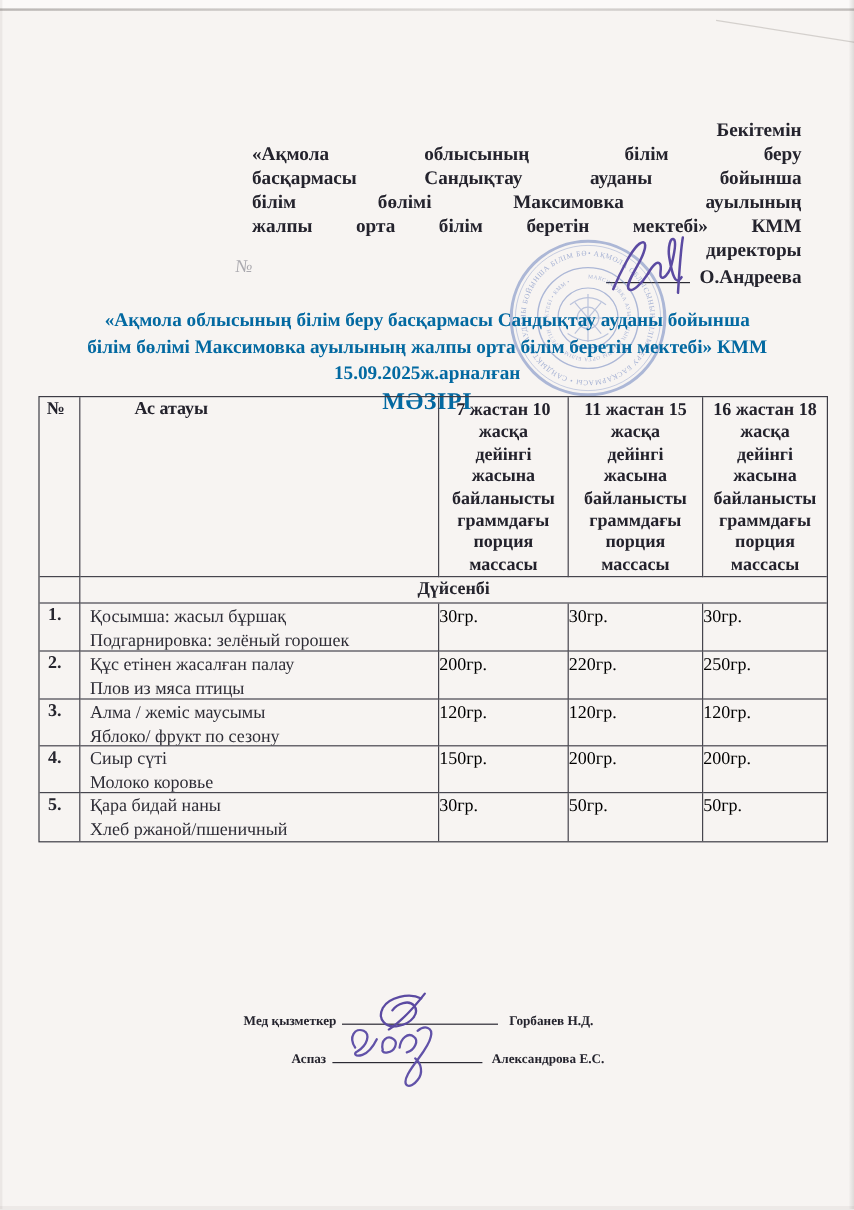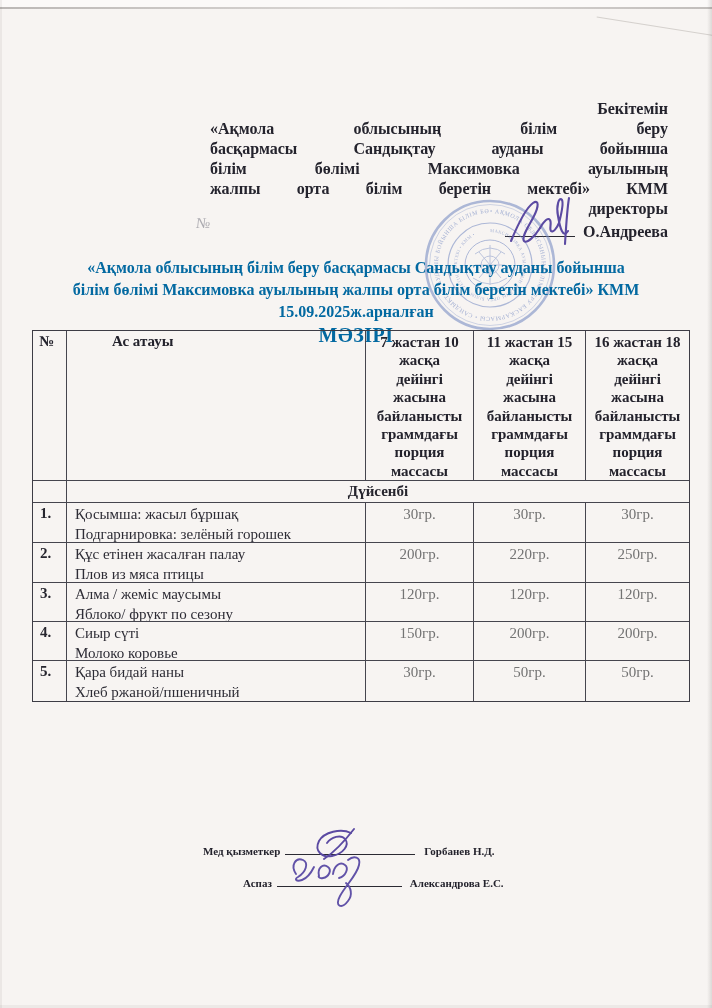--- a/index.html
+++ b/index.html
@@ -55,21 +55,21 @@
     font-size:15px;overflow:hidden;}
   .cell.rend{border-right:none;}
   .cell.last{border-bottom:none;}
   .hd{font-weight:bold;color:#23222c;}
   .hd-num{padding:2px 0 0 6px;}
   .hd-dish{padding:2px 16px 0 45px;}
   .hd-age{text-align:center;padding-top:2px;line-height:18.4px;white-space:pre-line;}
   .day-cell{grid-column:span 4;text-align:center;font-weight:bold;line-height:21px;}
   .num-cell{font-weight:bold;padding:2px 0 0 7px;}
   .name-cell{padding:2px 0 0 8px;line-height:19.5px;color:#2d2c35;}
-  .gram-cell{text-align:center;padding-top:3px;color:#737373;}
+  .gram-cell{padding-top:3px;color:#000000;}
 
   
   .footer-line{position:absolute;white-space:nowrap;font-weight:bold;font-size:11px;color:#24232d;z-index:2;}
   .footer-line .u-line{border-bottom:1.7px solid #2b2a33;}
   .fl-1{left:203px;top:845px;}
   .fl-1 .u-line{width:130px;margin:0 9px 0 5px;}
   .fl-2{left:243px;top:877px;}
   .fl-2 .u-line{width:125px;margin:0 8px 0 5px;}
   .sig-med{position:absolute;left:24px;top:-28px;width:62px;height:34px;}
   .sig-cook{position:absolute;left:6px;top:-34px;width:95px;height:58px;}

